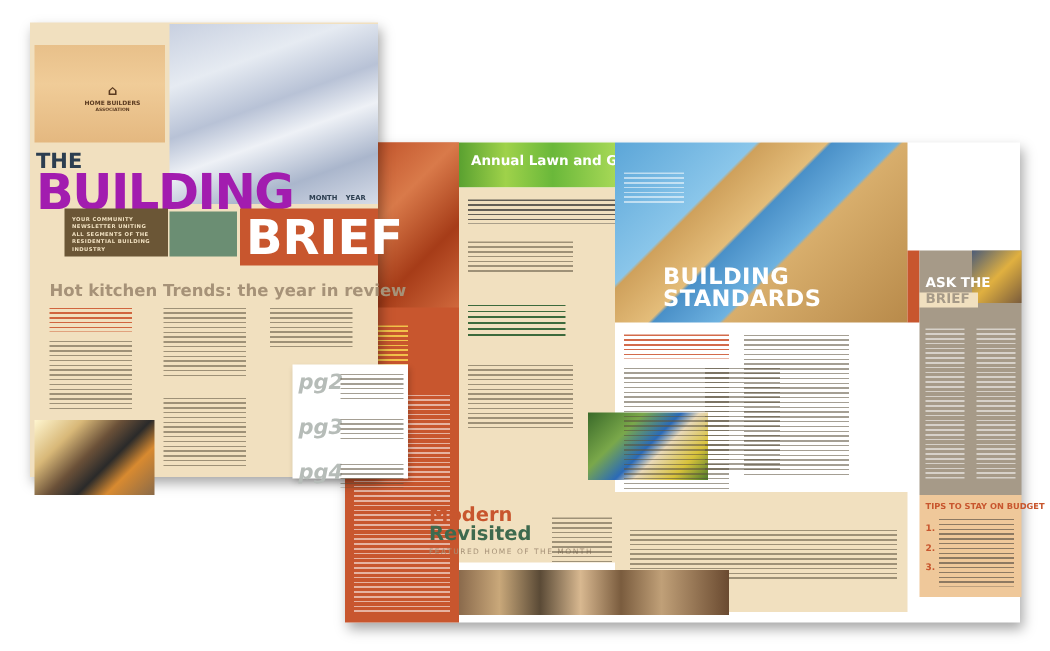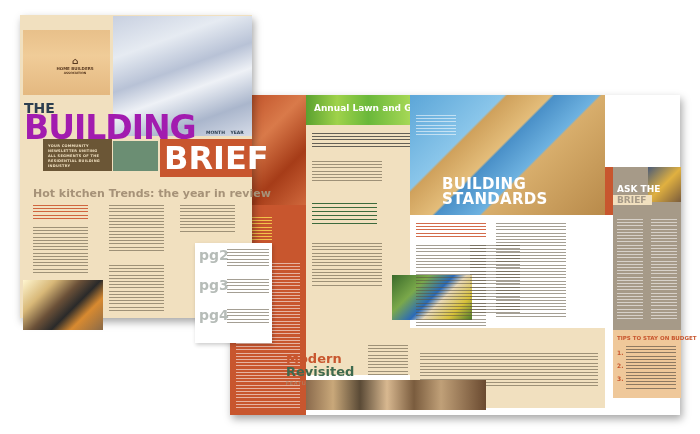--- a/index.html
+++ b/index.html
@@ -22,36 +22,36 @@
   #bs-title{left:186px;top:82px;color:#fff;font-weight:bold;font-size:15px;line-height:15px;letter-spacing:0.3px;}
   #redstrip{left:375px;top:72px;width:8px;height:48px;background:#c8562e;}
   #ask-box{left:383px;top:72px;width:68px;height:163px;background:#a69a88;}
   #ask-photo{left:418px;top:72px;width:33px;height:35px;background:linear-gradient(135deg,#4b5b78,#e0b040 50%,#7a5c3c);}
   #ask-title{left:387px;top:88px;color:#fff;font-weight:bold;font-size:9px;line-height:12px;}
   #ask-expert-label{left:383px;top:100px;width:35px;background:#f1e0bf;color:#a69a88;font-weight:bold;font-size:9px;padding-left:4px;}
   #tips-box{left:383px;top:235px;width:68px;height:68px;background:#efc89a;}
   #tips-title{left:387px;top:240px;color:#c8562e;font-weight:bold;font-size:5.5px;white-space:nowrap;}
   #kitchen2{left:180px;top:233px;width:195px;height:80px;background:#f1e0bf;}
   #kitchen2-title{left:190px;top:241px;color:#a69278;font-weight:bold;font-size:10px;white-space:nowrap;}
-  #modern-title{left:56px;top:257px;}
+  #modern-title{left:56px;top:242px;}
   #modern-photo{left:76px;top:285px;width:180px;height:30px;background:linear-gradient(90deg,#8a6a4c 0%,#c9a87a 15%,#5a4a36 30%,#d8b890 45%,#7a5c3e 60%,#c0a078 75%,#6a4a30 100%);}
   #front-page{left:20px;top:15px;width:232px;height:303px;background:#f1e0bf;box-shadow:2px 4px 8px rgba(0,0,0,0.35);}
   #wood-top{left:3px;top:15px;width:87px;height:65px;background:linear-gradient(180deg,#e8c08a 0%,#f0cc98 40%,#e4b880 100%);}
   #blueprint{left:93px;top:1px;width:139px;height:120px;background:linear-gradient(160deg,#c8d0e0 0%,#e6ebf2 25%,#b8c2d6 45%,#eef1f6 60%,#aab6cc 80%,#d6dce8 100%);}
   #hba-logo{left:20px;top:42px;width:70px;text-align:center;color:#5a3a20;font-size:4px;font-weight:bold;line-height:5px;}
   #the-title{left:4px;top:86px;color:#2c3e50;font-size:14px;font-weight:bold;line-height:14px;}
   #building-title{left:4px;top:96px;color:#a21caf;font-size:33px;font-weight:bold;line-height:33px;letter-spacing:-1px;}
   #brown-box{left:23px;top:124px;width:69px;height:32px;background:#6b5636;}
   #green-box{left:93px;top:126px;width:45px;height:30px;background:#6b8e73;}
   #brief-box{left:140px;top:124px;width:92px;height:38px;background:#c8562e;}
   #brief-title{left:144px;top:125px;color:#fff;font-size:32px;font-weight:bold;line-height:36px;}
   #month-year{left:186px;top:115px;color:#2c3e50;font-size:4.5px;font-weight:bold;word-spacing:4px;}
   #hot-title{left:13px;top:172px;color:#a69278;font-weight:bold;font-size:11px;white-space:nowrap;}
   #kitchen-photo{left:3px;top:265px;width:80px;height:50px;background:linear-gradient(135deg,#fff6d0 0%,#d8b878 25%,#6a5038 45%,#2a2a2a 60%,#d88a30 75%,#8a6a48 100%);}
-  #pg-panel{left:175px;top:228px;width:77px;height:100px;background:#fff;box-shadow:1px 2px 4px rgba(0,0,0,0.2);}
+  #pg-panel{left:175px;top:228px;width:77px;height:76px;background:#fff;box-shadow:1px 2px 4px rgba(0,0,0,0.2);font-style:italic;}
   .pg-num{position:absolute;color:#b6bcb8;font-size:14px;font-weight:bold;}
 </style>
 </head>
 <body>
 
 <div id="spread" class="abs">
   <div id="orange-col" class="abs">
     <div id="orange-photo" class="abs"></div>
     <div id="orange-yellow" class="abs lorem" style="background:repeating-linear-gradient(to bottom,#f3c24a 0,#f3c24a 1px,transparent 1px,transparent 3.2px);"></div>
     <div class="abs lorem-light" style="left:6px;top:168px;width:64px;height:145px;"></div>

